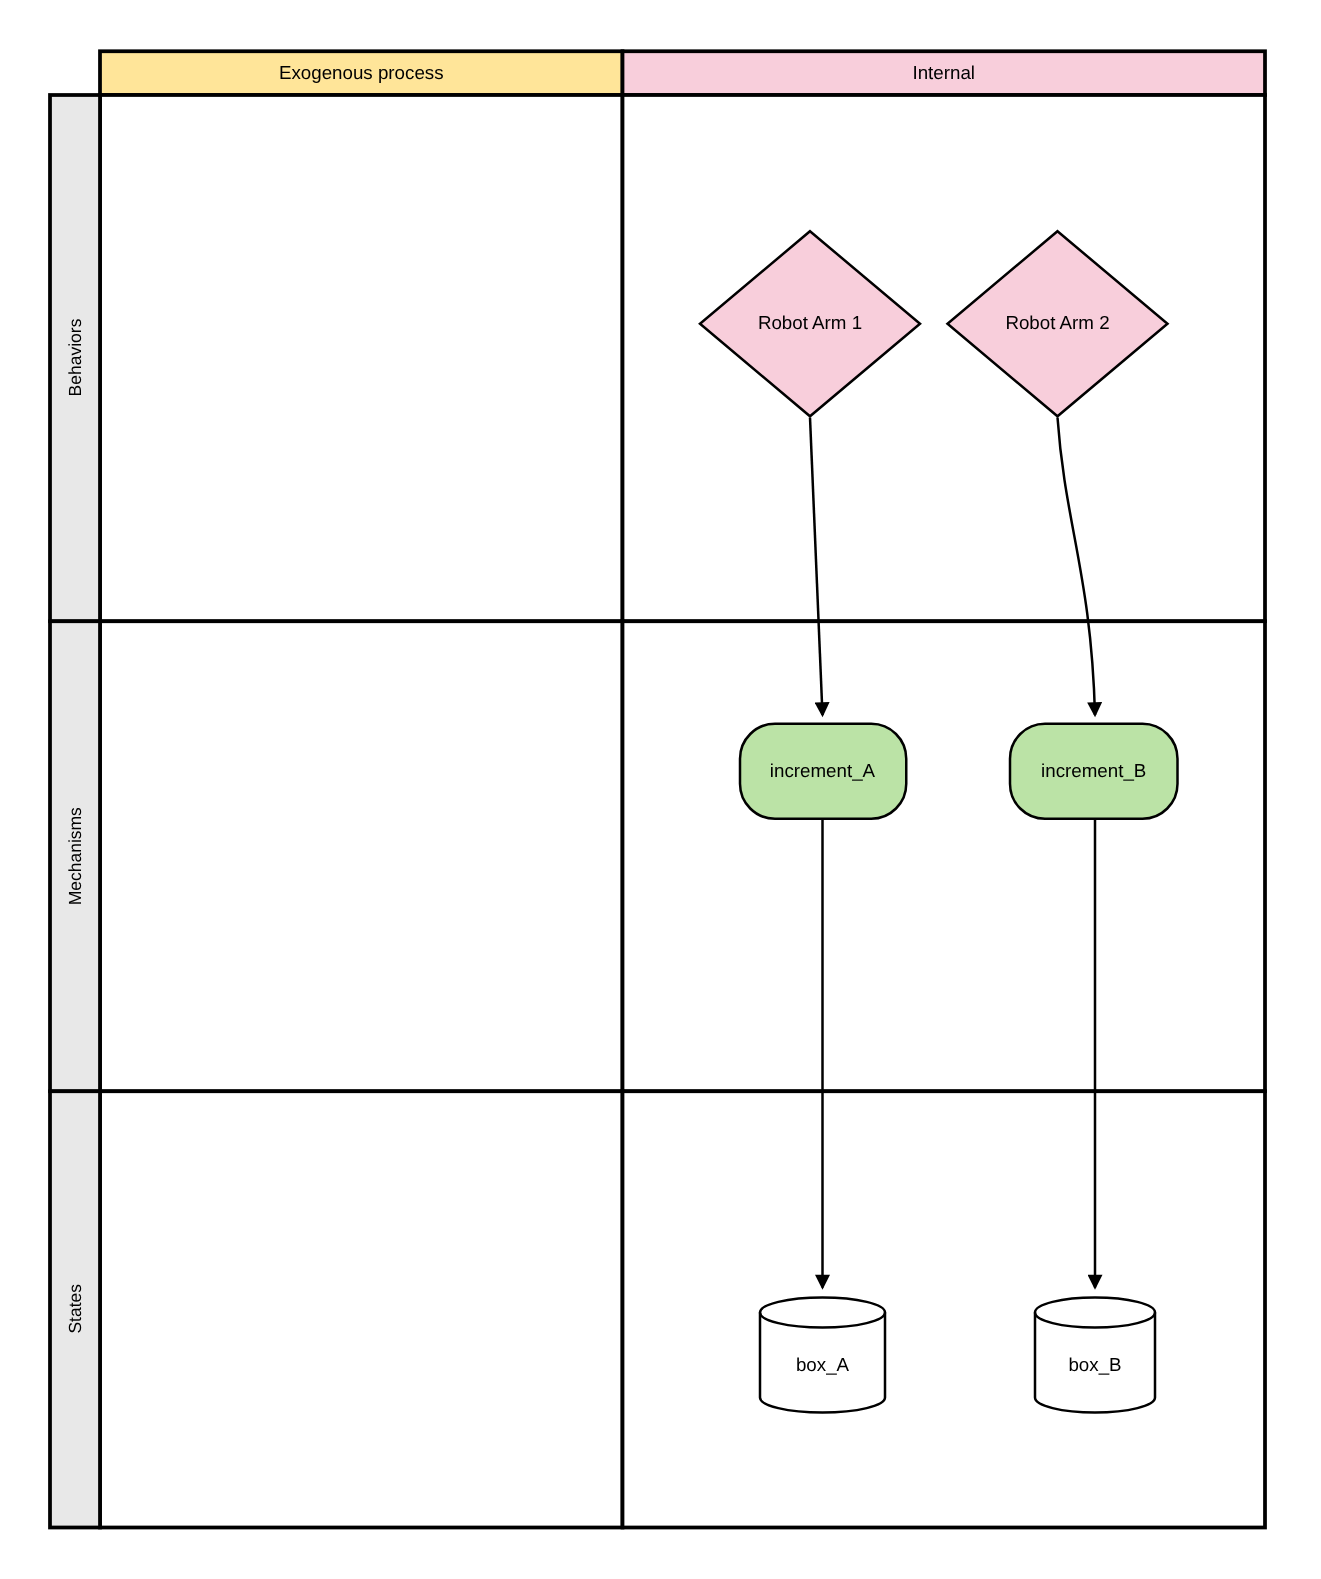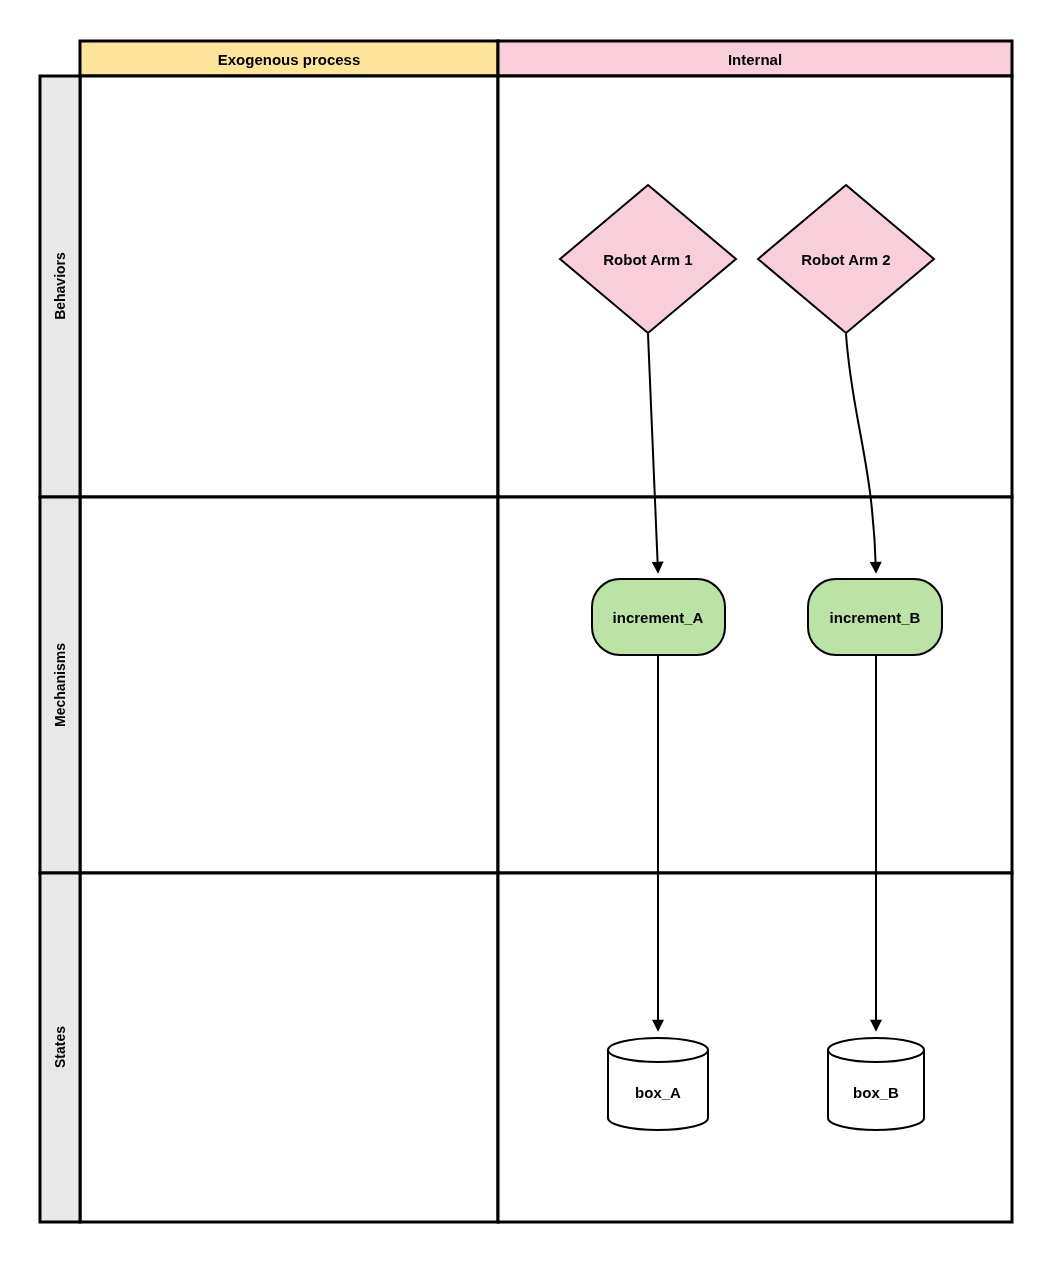--- a/index.html
+++ b/index.html
@@ -6,21 +6,20 @@
     margin: 0;
     padding: 0;
     background: #ffffff;
   }
   .canvas {
     position: relative;
     width: 949px;
     height: 1263px;
     background: #ffffff;
     font-family: "Liberation Sans", sans-serif;
-    font-weight: bold;
   }
   svg text {
     font-family: "Liberation Sans", sans-serif;
     fill: #000000;
   }
   .cell-label { font-size: 15px; }
   .lane-label { font-size: 14px; }
   .node-label { font-size: 15px; }
 </style>
 </head>

